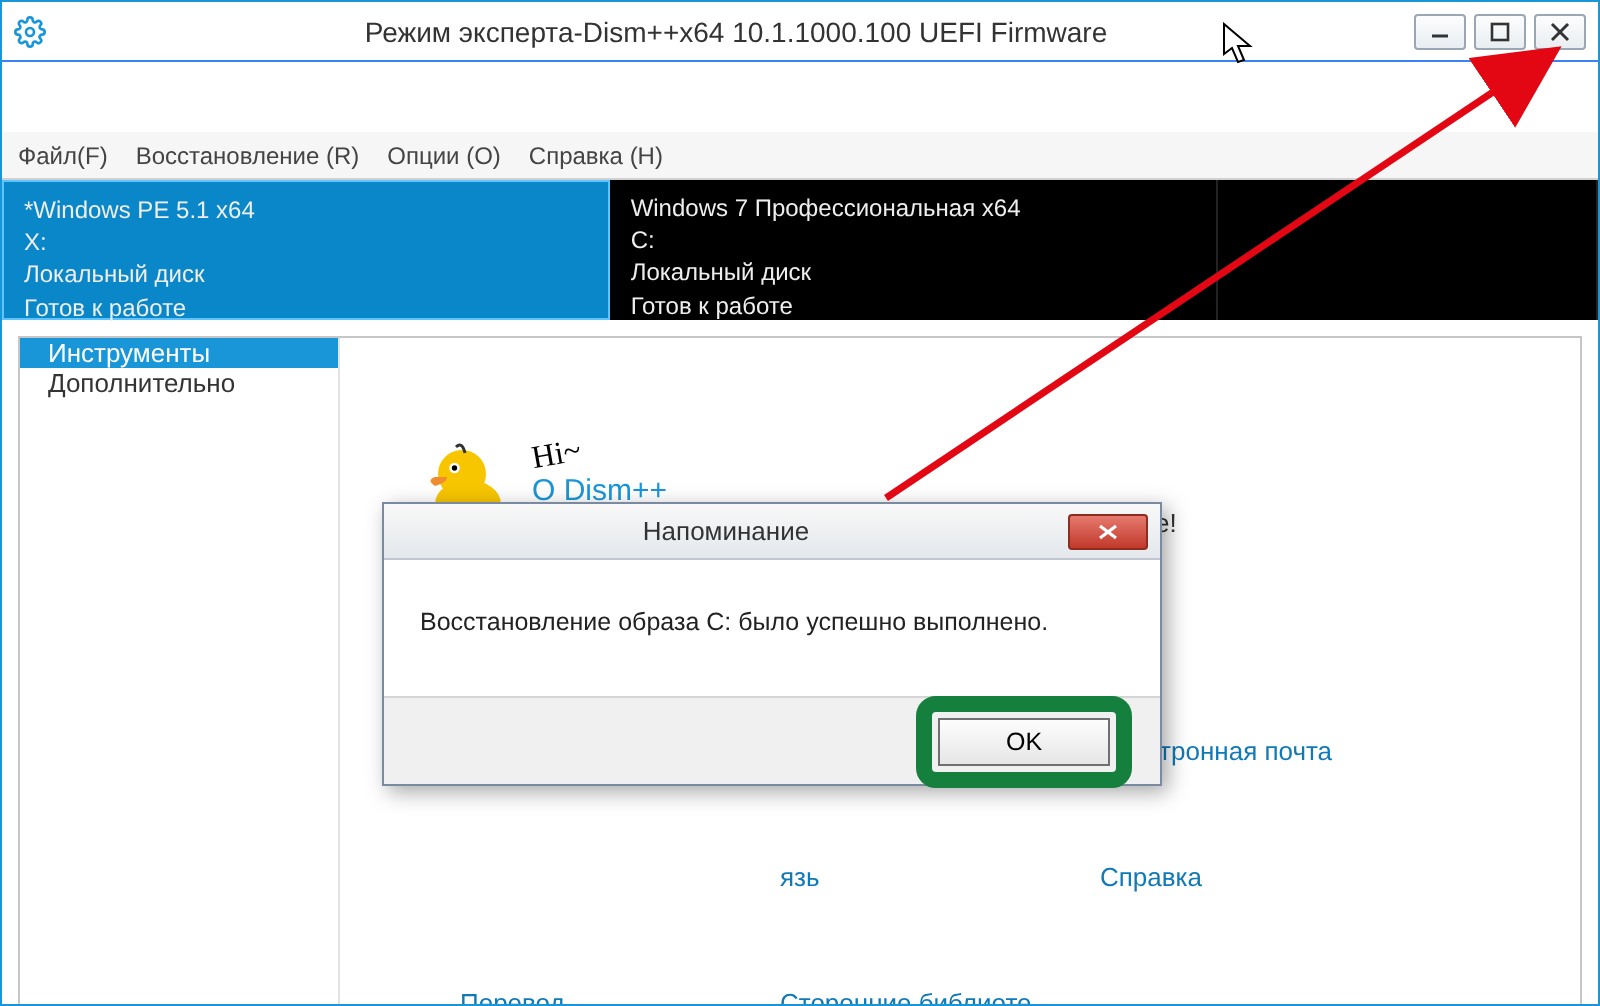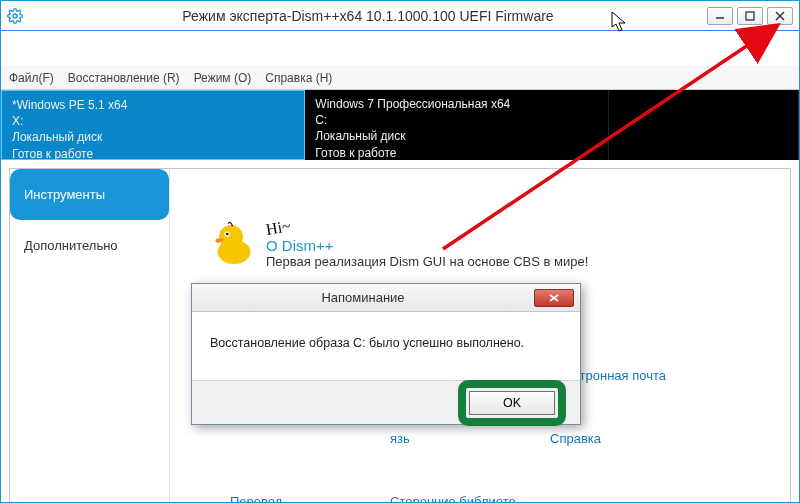--- a/index.html
+++ b/index.html
@@ -9,33 +9,33 @@
   .title-text { flex: 1; text-align: center; font-size: 14px; color: #333; }
   .win-controls { display: flex; gap: 4px; padding-right: 6px; }
   .win-btn { width: 26px; height: 18px; border: 1px solid #9aa7b2; background: linear-gradient(#fdfdfd,#e9eef2); display: flex; justify-content: center; align-items: center; font-size: 10px; color: #333; border-radius: 2px; cursor: pointer; }
   .menubar { height: 24px; background: #f6f6f6; display: flex; align-items: center; padding: 0 8px; gap: 14px; font-size: 12px; color: #444; border-bottom: 1px solid #d0d0d0; margin-top: 35px; }
   .menubar span { cursor: pointer; }
   .images-row { display: flex; background: #000; height: 70px; }
   .img-card { flex: 1; padding: 6px 10px; color: #eee; font-size: 12px; line-height: 1.35; border-right: 1px solid #222; }
   .img-card.selected { background: #0a87c8; border: 1px solid #5cc4ff; }
   .main { display: flex; height: 360px; background: #fff; margin: 8px; border: 1px solid #c6c6c6; }
   .sidebar { width: 160px; border-right: 1px solid #e3e3e3; }
-  .side-item { padding: 18px 14px; font-size: 13px; color: #333; cursor: pointer; border-radius: 10px; }
+  .side-item { padding: 0 14px; font-size: 13px; color: #333; cursor: pointer; }
   .side-item.active { background: #1996d8; color: #fff; }
   .content { flex: 1; position: relative; padding: 10px 20px; }
   .hero { display: flex; align-items: flex-start; gap: 8px; margin-top: 40px; margin-left: 20px; }
   .duck { width: 48px; height: 48px; }
   .hi { font-family: 'Comic Sans MS', cursive; font-size: 16px; transform: rotate(-10deg); display: inline-block; margin-right: 4px; }
   .hero-text h3 { color: #1996d8; font-size: 15px; font-weight: 400; }
   .hero-text p { font-size: 13px; color: #333; }
   .links { position: absolute; bottom: 18px; left: 60px; right: 10px; display: grid; grid-template-columns: 150px 150px 150px; gap: 60px 10px; row-gap: 48px; font-size: 13px; }
   .links a { color: #1079b8; text-decoration: none; cursor: pointer; }
   .links .col3 { text-align: left; }
   
-  .dialog { position: absolute; top: 250px; left: 190px; width: 390px; background: #c4b5fd; border: 1px solid #7a8aa0; box-shadow: 3px 3px 10px rgba(0,0,0,0.35); margin-top: 32px; }
+  .dialog { position: absolute; top: 250px; left: 190px; width: 390px; background: #c4b5fd; border: 1px solid #7a8aa0; box-shadow: 3px 3px 10px rgba(0,0,0,0.35); }
   .dlg-title { height: 28px; background: linear-gradient(#f8f8f8,#e4e8ec); display: flex; align-items: center; border-bottom: 1px solid #c0c7d0; }
   .dlg-title-text { flex: 1; text-align: center; font-size: 13px; color: #333; }
   .dlg-close { width: 40px; height: 18px; margin-right: 6px; background: linear-gradient(#e67a6f,#c1392b); border: 1px solid #8d2c20; border-radius: 2px; display: flex; justify-content: center; align-items: center; color: #fff; font-size: 10px; cursor: pointer; }
   .dlg-body { padding: 24px 18px 30px 18px; font-size: 12.5px; color: #222; background: #fff; }
   .dlg-foot { height: 44px; background: #f0f0f0; display: flex; justify-content: flex-end; align-items: center; padding-right: 14px; border-top: 1px solid #d4d4d4; }
   .ok-btn { width: 86px; height: 24px; border: 1px solid #707070; background: linear-gradient(#fdfdfd,#e6e6e6); font-size: 12.5px; cursor: pointer; }
   .ok-highlight { border: 8px solid #15803d; border-radius: 10px; padding: 3px; }
   
   .arrow-svg { position: absolute; top: 18px; right: 6px; width: 380px; height: 240px; pointer-events: none; }
   .cursor-svg { position: absolute; top: 10px; left: 610px; pointer-events: none; }
@@ -67,21 +67,21 @@
           <line x1="1" y1="1" x2="9" y2="9" stroke="#333" stroke-width="1.5"></line>
           <line x1="9" y1="1" x2="1" y2="9" stroke="#333" stroke-width="1.5"></line>
         </svg>
       </div>
   </div>
 </div>
 
 <div class="menubar">
   <span>Файл(F)</span>
   <span>Восстановление (R)</span>
-  <span>Режим (O)</span>
+  <span>Опции (O)</span>
   <span>Справка (H)</span>
 </div>
 
 <div class="images-row">
   <div class="img-card selected">
     <div>*Windows PE 5.1 x64</div>
     <div>X:</div>
     <div>Локальный диск</div>
     <div>Готов к работе</div>
   </div>

